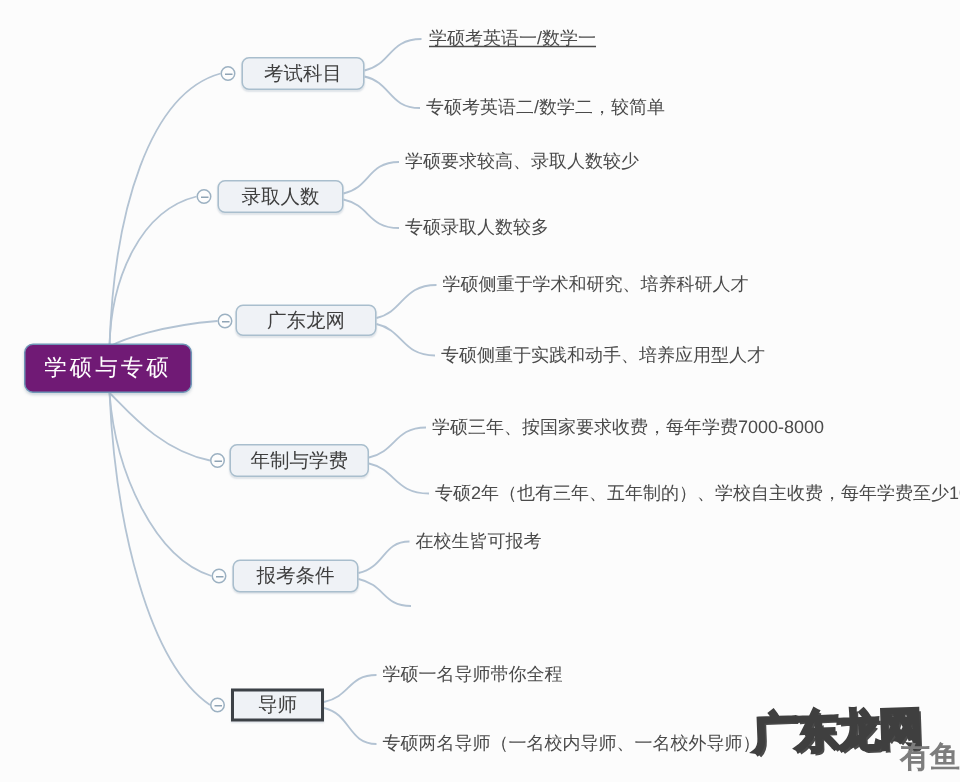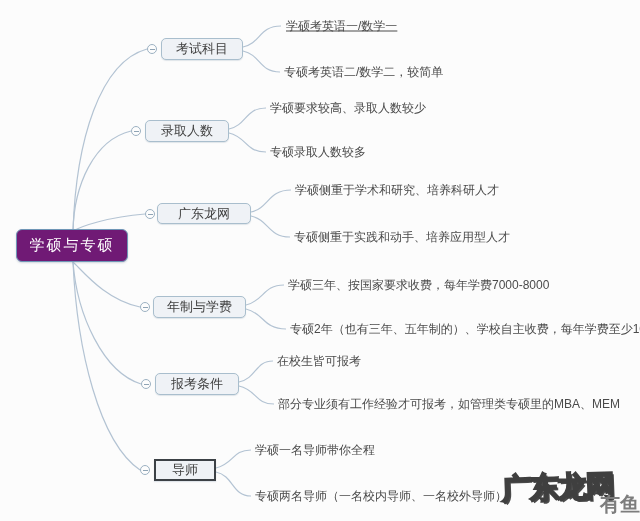--- a/index.html
+++ b/index.html
@@ -138,21 +138,20 @@
     </div>
   <div class="node" style="left:153px;top:296px;width:93px;height:22px;">年制与学费</div>
   <div class="leaf" style="left:288px;top:285px;text-align:right;">学硕三年、按国家要求收费，每年学费7000-8000</div>
   <div class="leaf" style="left:290px;top:329px;">专硕2年（也有三年、五年制的）、学校自主收费，每年学费至少10000</div>
 
   <div class="collapse" style="left:141px;top:379px;">
       <span class="minus"></span>
     </div>
   <div class="node" style="left:155px;top:373px;width:84px;height:22px;">报考条件</div>
   <div class="leaf" style="left:277px;top:361px;">在校生皆可报考</div>
-  <div class="leaf" style="left:278px;top:404px;">部分专业须有工作经验才可报考，如管理类专硕里的MBA、MEM</div>
 
   <div class="collapse" style="left:140px;top:465px;">
       <span class="minus"></span>
     </div>
   <div class="node selected" style="left:154px;top:459px;width:62px;height:22px;">导师</div>
   <div class="leaf" style="left:255px;top:450px;">学硕一名导师带你全程</div>
   <div class="leaf" style="left:255px;top:496px;">专硕两名导师（一名校内导师、一名校外导师）</div>
 
   <div class="watermark">
     <span class="wm-main">广东龙网</span>

